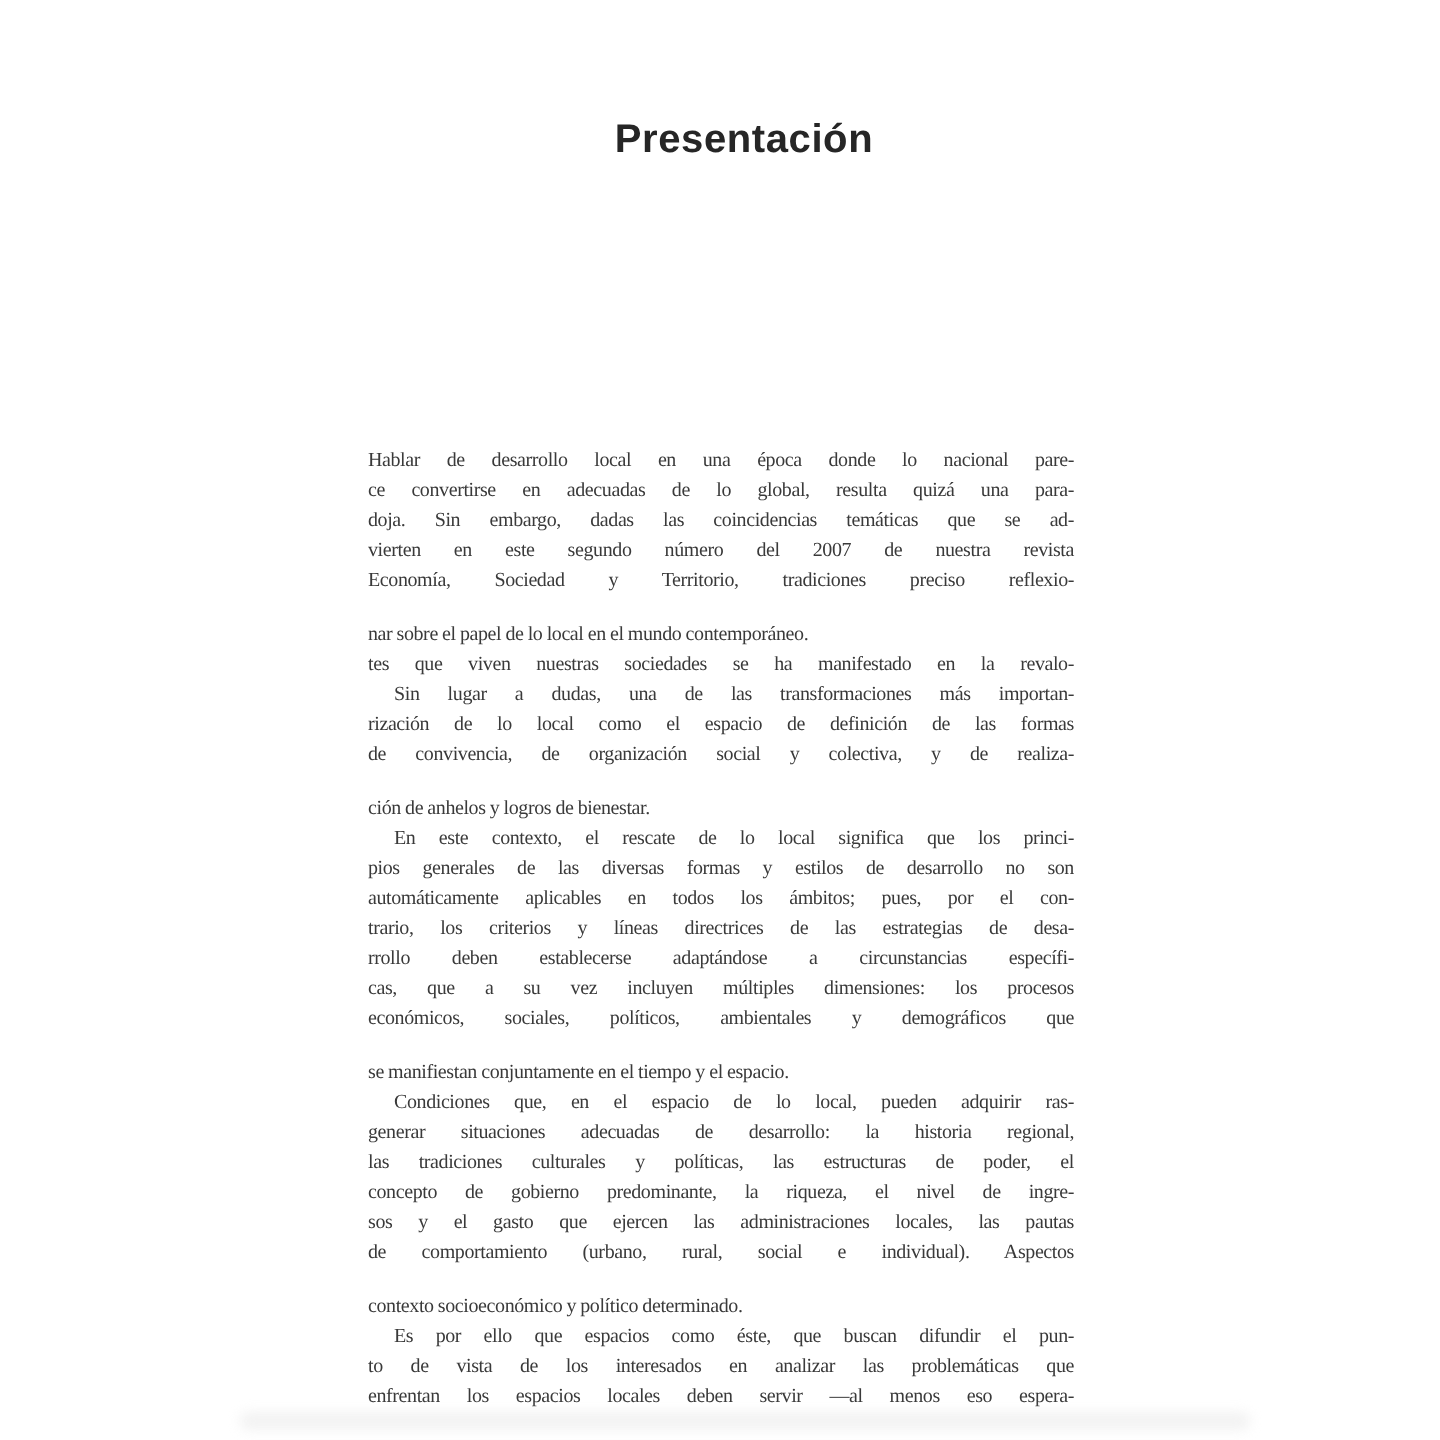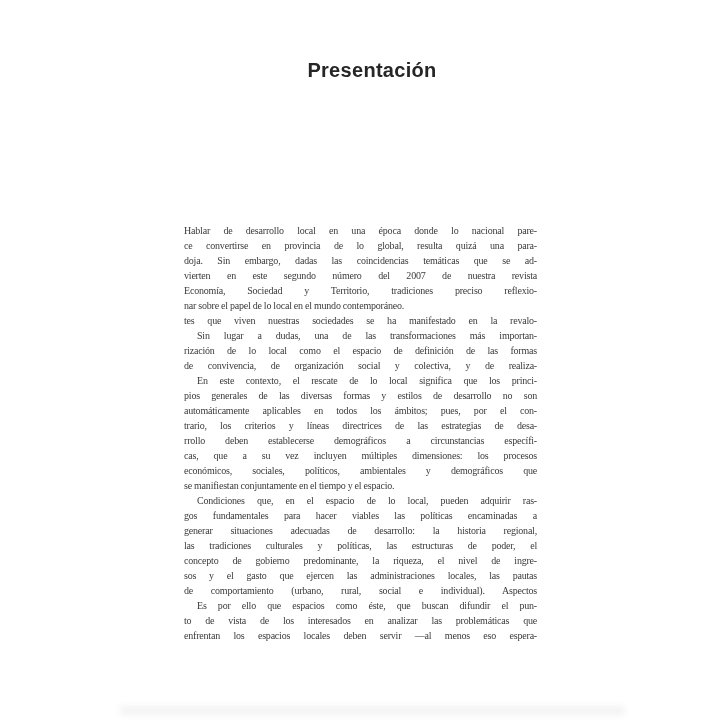--- a/index.html
+++ b/index.html
@@ -41,20 +41,21 @@
     word-spacing: -0.2px;
     color: var(--ink, #3a3a3a);
   }
   .line {
     text-align: justify;
     text-align-last: justify;
   }
   .line.last {
     text-align: right;
     text-align-last: left;
+    margin-top: 12px;
   }
   .line.indent {
     text-indent: 13px;
   }
   .run.italic {
   }
   .scan-artifact {
     position: absolute;
     left: 120px;
     top: 706px;
@@ -66,42 +67,43 @@
     opacity: 0.55;
   }
 </style>
 </head>
 <body>
 
 <div class="page">
   <h1 class="page-title">Presentación</h1>
   <div class="page-body">
       <div class="line"><span class="run">Hablar de desarrollo local en una época donde lo nacional pare-</span></div>
-      <div class="line"><span class="run">ce convertirse en provincia de lo global, resulta quizá una para-</span></div>
+      <div class="line"><span class="run">ce convertirse en adecuadas de lo global, resulta quizá una para-</span></div>
       <div class="line"><span class="run">doja. Sin embargo, dadas las coincidencias temáticas que se ad-</span></div>
       <div class="line"><span class="run">vierten en este segundo número del 2007 de nuestra revista</span></div>
       <div class="line"><span class="run italic">Economía, Sociedad y Territorio,</span><span class="run"> tradiciones preciso reflexio-</span></div>
       <div class="line last"><span class="run">nar sobre el papel de lo local en el mundo contemporáneo.</span></div>
       <div class="line"><span class="run">tes que viven nuestras sociedades se ha manifestado en la revalo-</span></div>
       <div class="line indent"><span class="run">Sin lugar a dudas, una de las transformaciones más importan-</span></div>
       <div class="line"><span class="run">rización de lo local como el espacio de definición de las formas</span></div>
       <div class="line"><span class="run">de convivencia, de organización social y colectiva, y de realiza-</span></div>
+      <div class="line last"><span class="run">ción de anhelos y logros de bienestar.</span></div>
       <div class="line indent"><span class="run">En este contexto, el rescate de lo local significa que los princi-</span></div>
       <div class="line"><span class="run">pios generales de las diversas formas y estilos de desarrollo no son</span></div>
       <div class="line"><span class="run">automáticamente aplicables en todos los ámbitos; pues, por el con-</span></div>
       <div class="line"><span class="run">trario, los criterios y líneas directrices de las estrategias de desa-</span></div>
-      <div class="line"><span class="run">rrollo deben establecerse demográficos a circunstancias específi-</span></div>
+      <div class="line"><span class="run">rrollo deben establecerse adaptándose a circunstancias específi-</span></div>
       <div class="line"><span class="run">cas, que a su vez incluyen múltiples dimensiones: los procesos</span></div>
       <div class="line"><span class="run">económicos, sociales, políticos, ambientales y demográficos que</span></div>
       <div class="line last"><span class="run">se manifiestan conjuntamente en el tiempo y el espacio.</span></div>
       <div class="line indent"><span class="run">Condiciones que, en el espacio de lo local, pueden adquirir ras-</span></div>
-      <div class="line"><span class="run">gos fundamentales para hacer viables las políticas encaminadas a</span></div>
       <div class="line"><span class="run">generar situaciones adecuadas de desarrollo: la historia regional,</span></div>
       <div class="line"><span class="run">las tradiciones culturales y políticas, las estructuras de poder, el</span></div>
       <div class="line"><span class="run">concepto de gobierno predominante, la riqueza, el nivel de ingre-</span></div>
       <div class="line"><span class="run">sos y el gasto que ejercen las administraciones locales, las pautas</span></div>
       <div class="line"><span class="run">de comportamiento (urbano, rural, social e individual). Aspectos</span></div>
+      <div class="line last"><span class="run">contexto socioeconómico y político determinado.</span></div>
       <div class="line indent"><span class="run">Es por ello que espacios como éste, que buscan difundir el pun-</span></div>
       <div class="line"><span class="run">to de vista de los interesados en analizar las problemáticas que</span></div>
       <div class="line"><span class="run">enfrentan los espacios locales deben servir —al menos eso espera-</span></div>
     </div>
   <div class="scan-artifact"></div>
 </div>
 
 </body></html>

